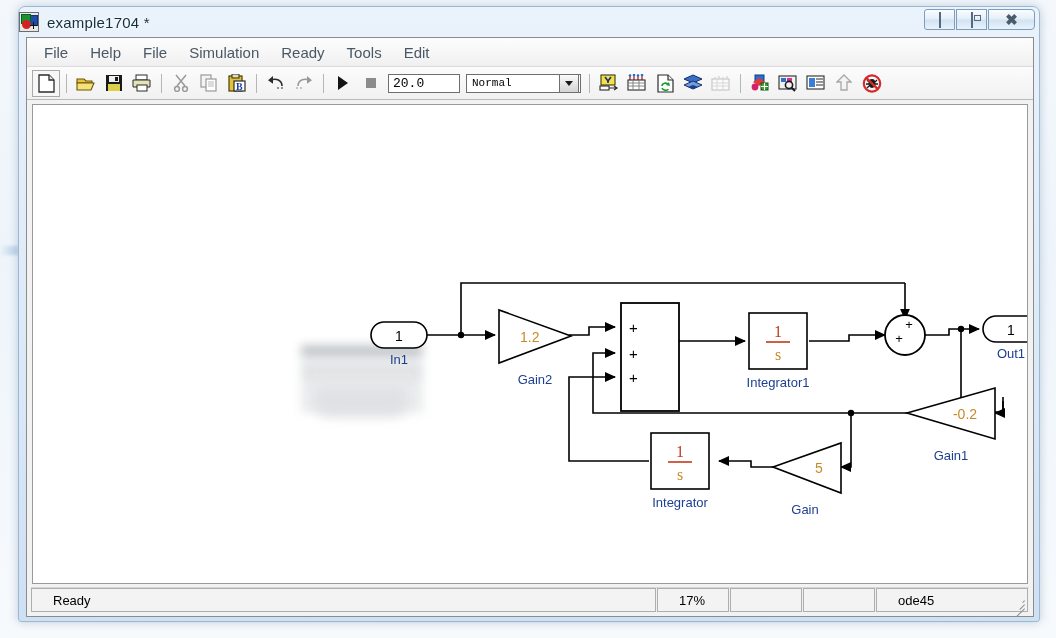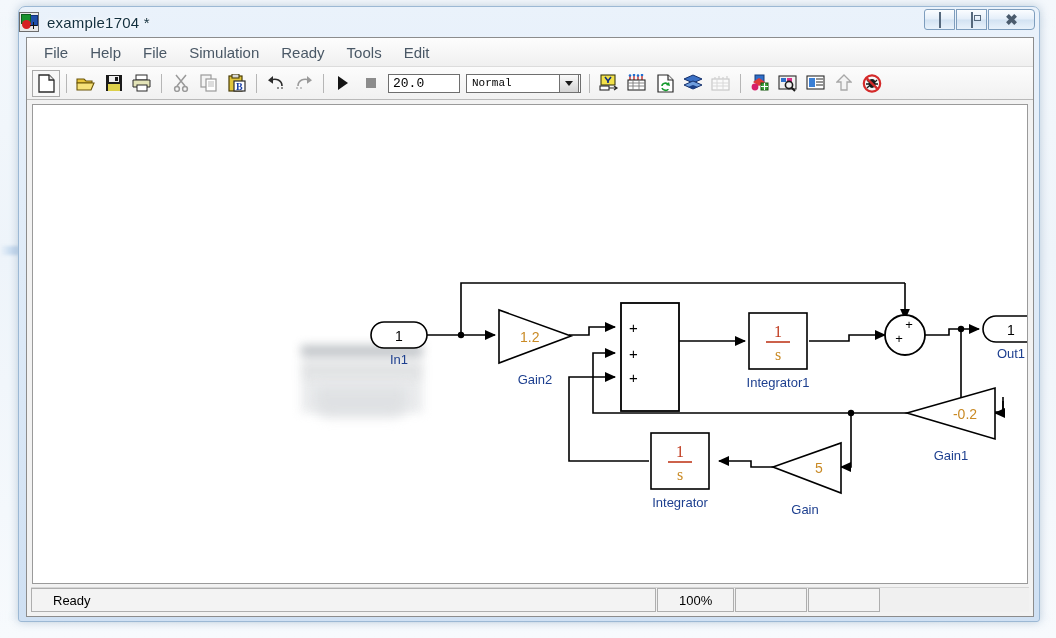--- a/index.html
+++ b/index.html
@@ -608,21 +608,29 @@
           <text x="647" y="352" font-family="Liberation Serif, serif" font-size="16" fill="#c03a1e" text-anchor="middle">1</text>
           <line x1="635" y1="357" x2="659" y2="357" stroke="#c03a1e" stroke-width="1.6"></line>
           <text x="647" y="375" font-family="Liberation Serif, serif" font-size="16" fill="#c98a25" text-anchor="middle">s</text>
           <text x="647" y="402" font-family="Liberation Sans, sans-serif" font-size="13" fill="#1d3f8f" text-anchor="middle">Integrator</text>
         </g>
       </svg>
     </div>
 
     <div id="statusbar">
       <div class="sb-cell" id="sb-ready">Ready</div>
-      <div class="sb-cell" id="sb-zoom">100%</div>
+      <div class="sb-cell" id="sb-zoom">17%</div>
       <div class="sb-cell" id="sb-blank1"></div>
       <div class="sb-cell" id="sb-blank2"></div>
+      <div class="sb-cell" id="sb-solver">
+        <span>ode45</span>
+        <span id="resize-grip">
+          <i style="right:0;bottom:0;width:11px;transform:rotate(-45deg);transform-origin:right bottom;"></i>
+          <i style="right:0;bottom:4px;width:7px;transform:rotate(-45deg);transform-origin:right bottom;"></i>
+          <i style="right:0;bottom:8px;width:3px;transform:rotate(-45deg);transform-origin:right bottom;"></i>
+        </span>
+      </div>
     </div>
 
   </div>
 </div>
 
 <div id="watermark"></div>
 
 </body></html>

